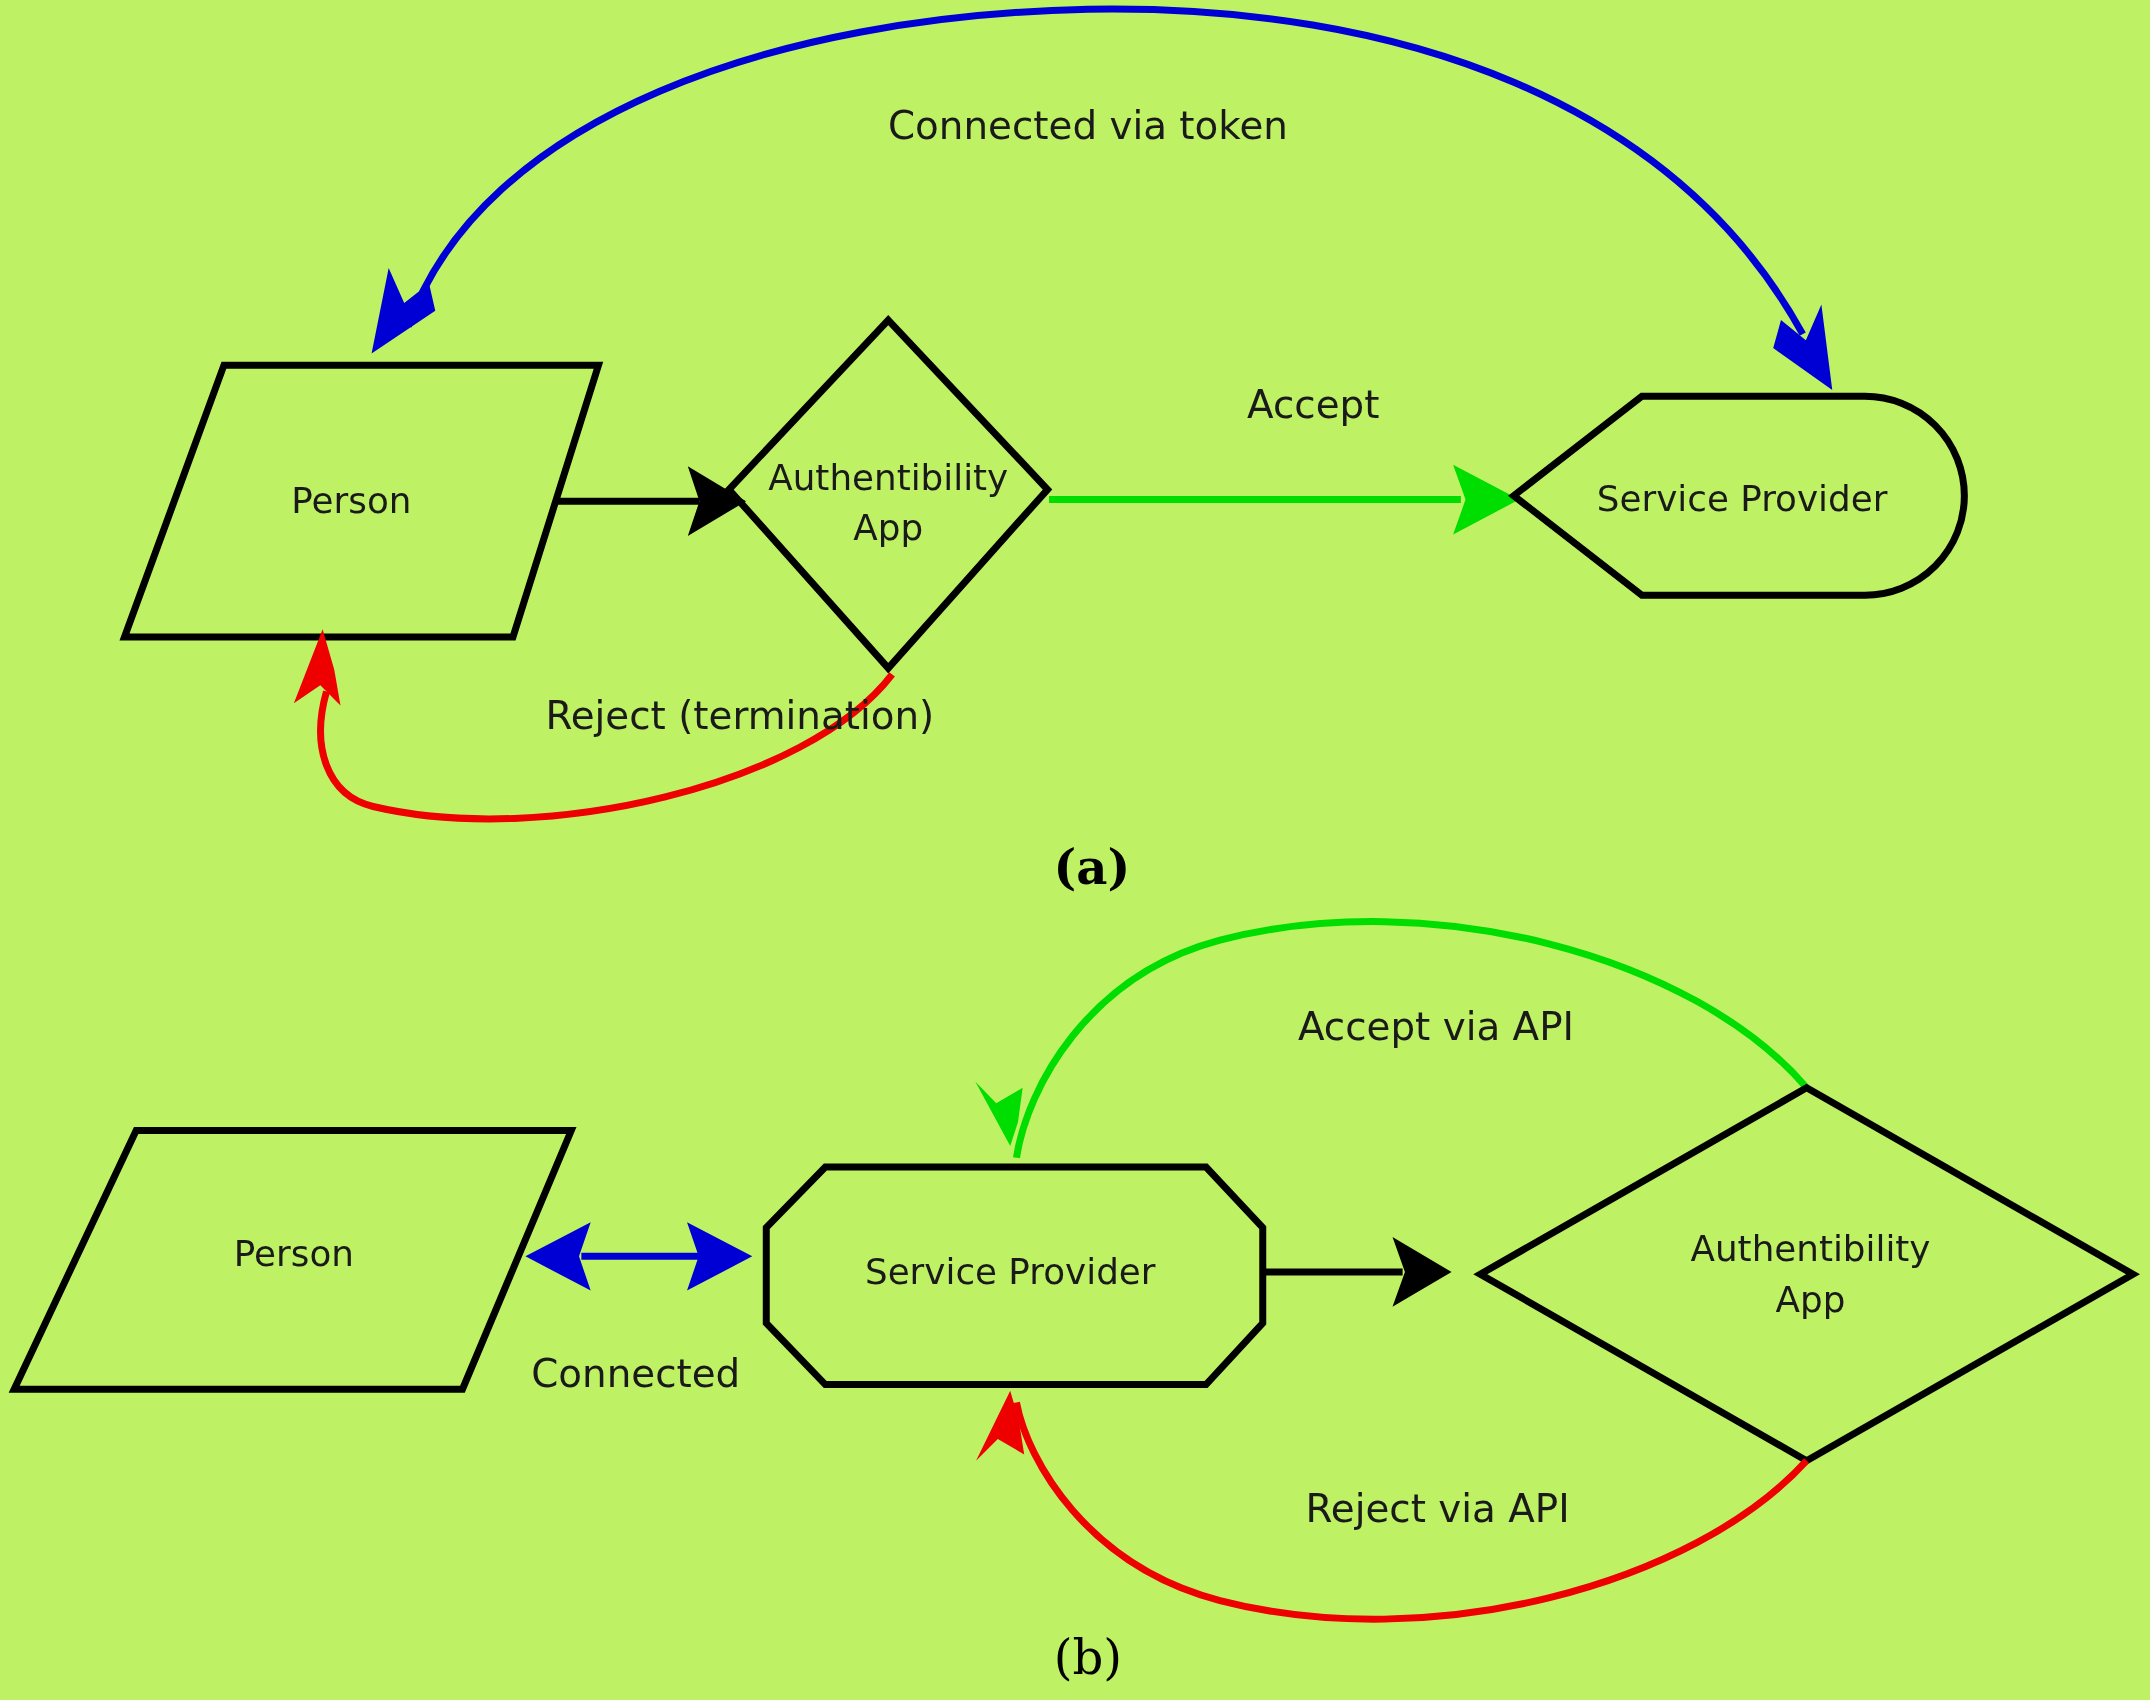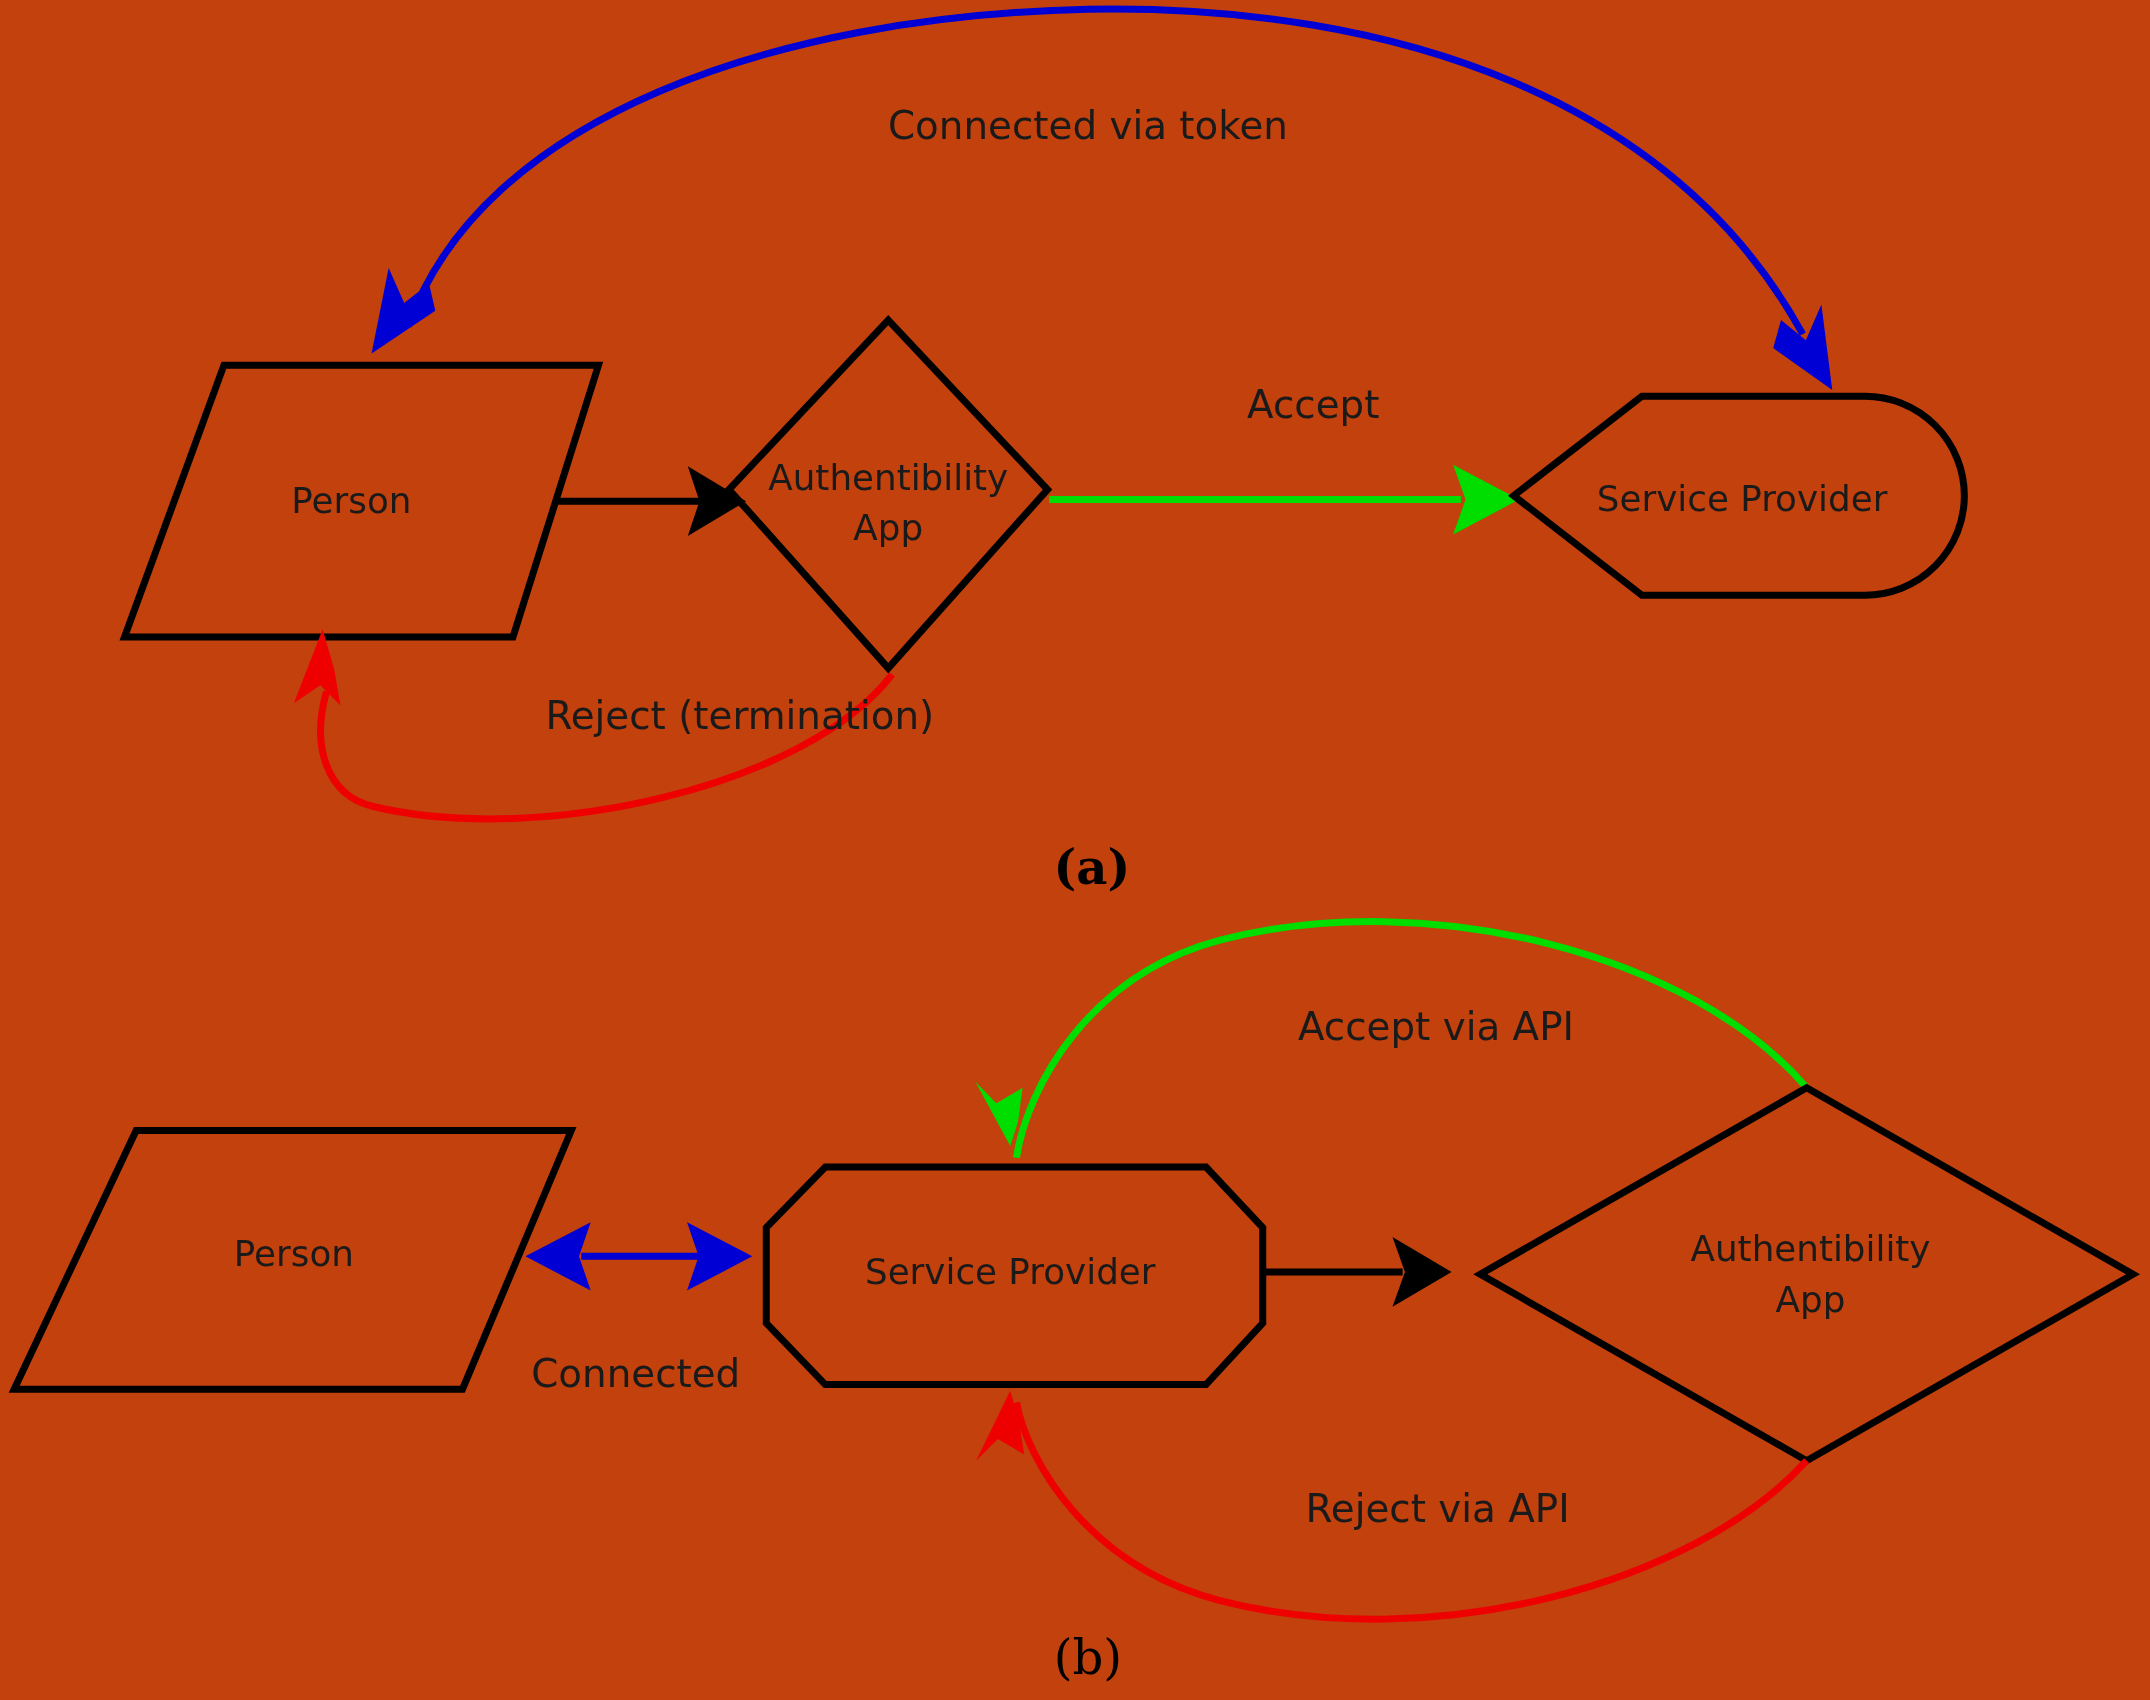--- a/index.html
+++ b/index.html
@@ -10,21 +10,21 @@
   body {
     width: 2151px;
     height: 1700px;
     font-family: "DejaVu Sans", sans-serif;
     overflow: hidden;
   }
   #figure {
     position: relative;
     width: 2151px;
     height: 1700px;
-    background: #c2410c;
+    background: #bef264;
   }
   svg.diagram {
     position: absolute;
     left: 0;
     top: 0;
     width: 2151px;
     height: 1700px;
     display: block;
   }
   .shape-stroke {

